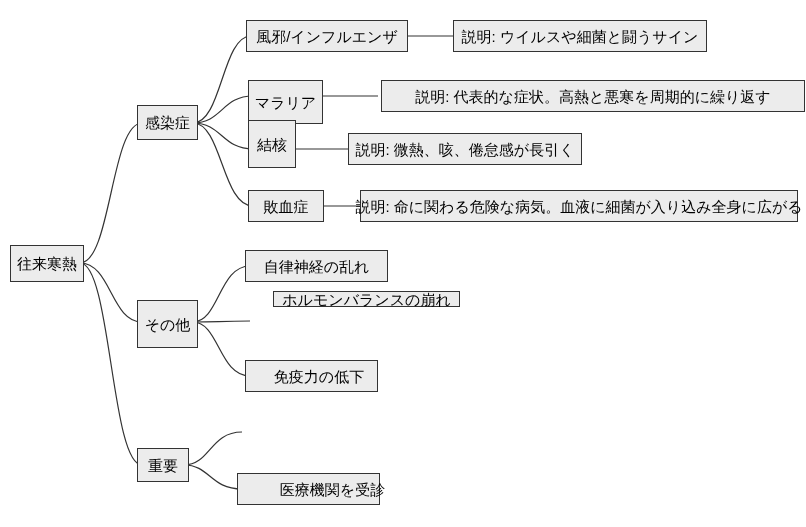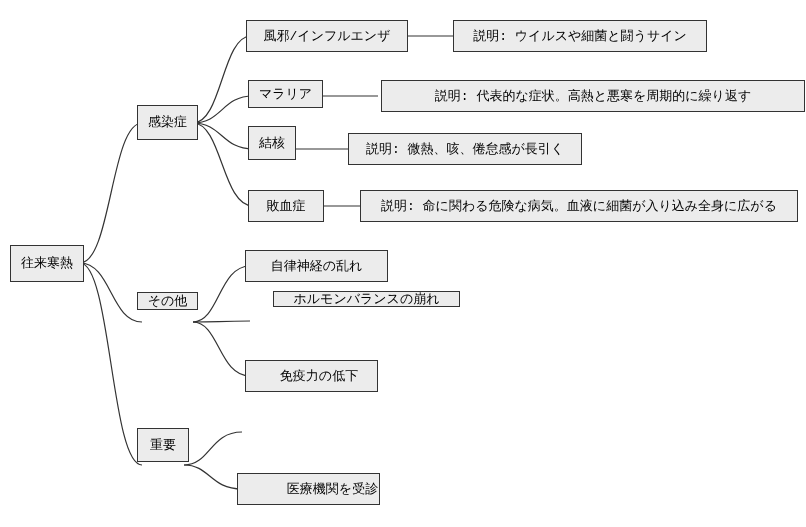--- a/index.html
+++ b/index.html
@@ -33,24 +33,23 @@
   .node {
     position: absolute;
     z-index: 1;
     display: flex;
     align-items: center;
     justify-content: center;
     background: var(--node-fill);
     border: 1.3px solid var(--node-border);
     border-radius: 0;
     color: var(--text);
-    font-size: 13px;
+    font-size: 15px;
     line-height: 1;
     white-space: nowrap;
-    font-family: Liberation Mono, monospace;
   }
 </style>
 </head>
 <body>
 
 <div class="canvas">
 
   <svg class="edges" viewBox="0 0 806 527" xmlns="http://www.w3.org/2000/svg">
 
     <path d="M 80 263 C 111 263 111 123 142 123"></path>
@@ -71,30 +70,30 @@
 
     <path d="M 403 36 L 458 36"></path>
     <path d="M 318 96 L 378 96"></path>
     <path d="M 291 149 L 353 149"></path>
     <path d="M 307 206 L 365 206"></path>
   </svg>
 
   <div class="node" style="left:10px; top:245px; width:74px; height:37px;">往来寒熱</div>
 
   <div class="node" style="left:137px; top:105px; width:61px; height:35px;">感染症</div>
-  <div class="node" style="left:137px; top:292px; width:61px; height:18px;">その他</div>
-  <div class="node" style="left:137px; top:428px; width:52px; height:34px;">重要</div>
+  <div class="node" style="left:137px; top:300px; width:61px; height:48px;">その他</div>
+  <div class="node" style="left:137px; top:448px; width:52px; height:34px;">重要</div>
 
   <div class="node" style="left:246px; top:20px; width:162px; height:32px;">風邪/インフルエンザ</div>
   <div class="node" style="left:453px; top:20px; width:254px; height:32px;">説明: ウイルスや細菌と闘うサイン</div>
 
-  <div class="node" style="left:248px; top:80px; width:75px; height:28px;">マラリア</div>
+  <div class="node" style="left:248px; top:80px; width:75px; height:44px;">マラリア</div>
   <div class="node" style="left:373px; top:80px; width:424px; height:32px;margin-left:8px;">説明: 代表的な症状。高熱と悪寒を周期的に繰り返す</div>
 
-  <div class="node" style="left:248px; top:126px; width:48px; height:34px;">結核</div>
+  <div class="node" style="left:248px; top:120px; width:48px; height:48px;">結核</div>
   <div class="node" style="left:348px; top:133px; width:234px; height:32px;">説明: 微熱、咳、倦怠感が長引く</div>
 
   <div class="node" style="left:248px; top:190px; width:76px; height:32px;">敗血症</div>
   <div class="node" style="left:360px; top:190px; width:438px; height:32px;">説明: 命に関わる危険な病気。血液に細菌が入り込み全身に広がる</div>
 
   <div class="node" style="left:245px; top:250px; width:143px; height:32px;">自律神経の乱れ</div>
   <div class="node" style="left:245px; top:291px; width:187px; height:16px;margin-left:28px;">ホルモンバランスの崩れ</div>
   <div class="node" style="left:245px; top:360px; width:133px; height:32px;padding-left:15px;">免疫力の低下</div>
 
   <div class="node" style="left:237px; top:473px; width:143px; height:32px;padding-left:48px;">医療機関を受診</div>

